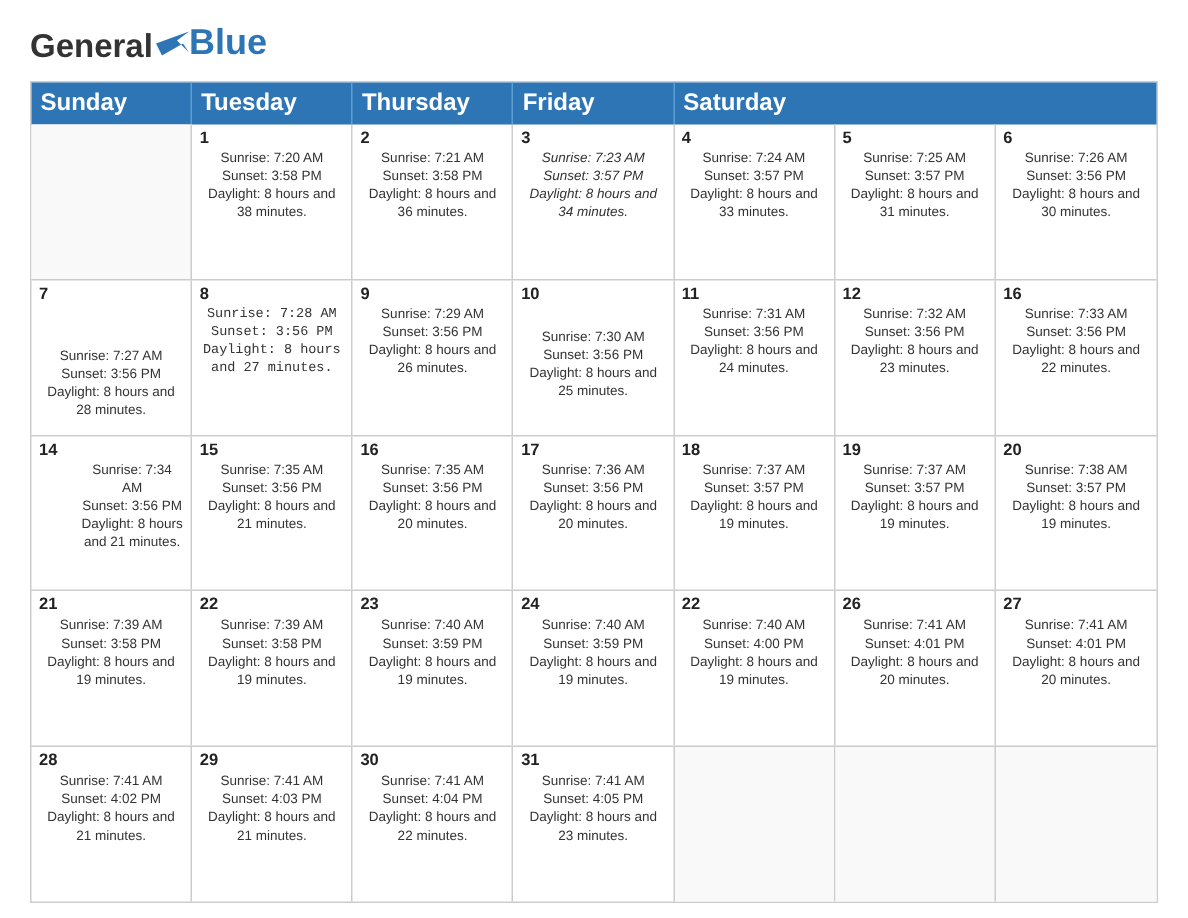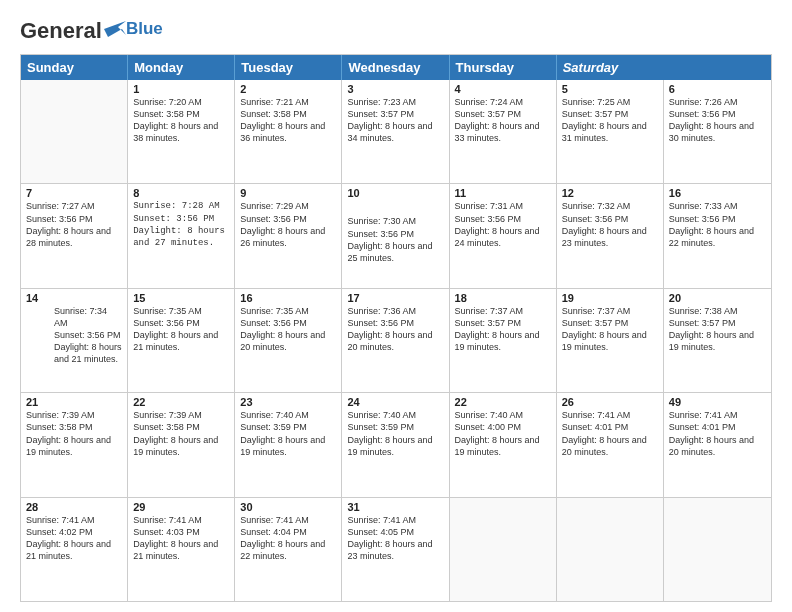--- a/index.html
+++ b/index.html
@@ -52,26 +52,26 @@
       border: 1px solid #ccc;
     }
     .cal-header {
       display: grid;
       grid-template-columns: repeat(7, 1fr);
       background: #2e75b6;
     }
     .cal-header-cell {
       color: #fff;
       font-weight: bold;
-      font-size: 13px;
+      font-size: 16px;
       padding: 5px 6px;
       text-align: left;
       border-right: 1px solid #5a9fd4;
     }
-    .cal-header-cell:last-child { border-right: none; font-style: italic; }
+    .cal-header-cell:last-child { border-right: none; }
     .cal-body {
       flex: 1;
       display: flex;
       flex-direction: column;
     }
     .cal-row {
       display: grid;
       grid-template-columns: repeat(7, 1fr);
       flex: 1;
       border-top: 1px solid #ccc;
@@ -92,69 +92,69 @@
     .day-num {
       font-size: 11px;
       font-weight: bold;
       color: #222;
       margin-bottom: 1px;
     }
     .cell-text {
       font-size: 9px;
       color: #333;
       line-height: 1.35;
+      text-align: center;
     }
   </style>
 </head>
 <body>
 
 <div class="page">
   <div class="header">
     <div class="logo">
       <div class="logo-row">
         <span style="font-size:22px;font-weight:bold;color:#333;">General</span>
         <svg width="22" height="22" viewBox="0 0 22 22" style="margin-left:2px;margin-top:-2px;">
           <polygon points="4,18 18,10 22,16 14,8 22,2 0,10" fill="#2e75b6"></polygon>
         </svg>
       </div>
-      <span style="font-size:17px;font-weight:bold;color:#2e75b6;margin-top:-4px;">Blue</span>
+      <span style="font-size:24px;font-weight:bold;color:#2e75b6;margin-top:-4px;">Blue</span>
     </div>
     <div class="title-block">
       <div class="month-title"></div>
       <div class="location"></div>
     </div>
   </div>
 
   <div class="calendar">
     <div class="cal-header">
     <div class="cal-header-cell">Sunday</div>
-        <div class="cal-header-cell">Monday</div>
         <div class="cal-header-cell">Tuesday</div>
-        <div class="cal-header-cell">Wednesday</div>
         <div class="cal-header-cell">Thursday</div>
+        <div class="cal-header-cell">Friday</div>
         <div class="cal-header-cell">Saturday</div>
       </div>
     <div class="cal-body">
     <div class="cal-row">
           <div class="cal-cell empty"></div>
           <div class="cal-cell">
             <div class="day-num">1</div>
             <div class="cell-text" style="white-space: pre-line;">Sunrise: 7:20 AM
 Sunset: 3:58 PM
 Daylight: 8 hours and 38 minutes.</div>
           </div>
           <div class="cal-cell">
             <div class="day-num">2</div>
             <div class="cell-text" style="white-space: pre-line;">Sunrise: 7:21 AM
 Sunset: 3:58 PM
 Daylight: 8 hours and 36 minutes.</div>
           </div>
           <div class="cal-cell">
             <div class="day-num">3</div>
-            <div class="cell-text" style="white-space: pre-line;">Sunrise: 7:23 AM
+            <div class="cell-text" style="white-space: pre-line; font-style: italic;">Sunrise: 7:23 AM
 Sunset: 3:57 PM
 Daylight: 8 hours and 34 minutes.</div>
           </div>
           <div class="cal-cell">
             <div class="day-num">4</div>
             <div class="cell-text" style="white-space: pre-line;">Sunrise: 7:24 AM
 Sunset: 3:57 PM
 Daylight: 8 hours and 33 minutes.</div>
           </div>
           <div class="cal-cell">
@@ -166,21 +166,21 @@
           <div class="cal-cell">
             <div class="day-num">6</div>
             <div class="cell-text" style="white-space: pre-line;">Sunrise: 7:26 AM
 Sunset: 3:56 PM
 Daylight: 8 hours and 30 minutes.</div>
           </div>
         </div>
         <div class="cal-row">
           <div class="cal-cell">
             <div class="day-num">7</div>
-            <div class="cell-text" style="white-space: pre-line;">Sunrise: 7:27 AM
+            <div class="cell-text" style="white-space: pre-line; margin-top: 28px;">Sunrise: 7:27 AM
 Sunset: 3:56 PM
 Daylight: 8 hours and 28 minutes.</div>
           </div>
           <div class="cal-cell">
             <div class="day-num">8</div>
             <div class="cell-text" style="white-space: pre-line; font-family: Liberation Mono, monospace;">Sunrise: 7:28 AM
 Sunset: 3:56 PM
 Daylight: 8 hours and 27 minutes.</div>
           </div>
           <div class="cal-cell">
@@ -289,21 +289,21 @@
 Sunset: 4:00 PM
 Daylight: 8 hours and 19 minutes.</div>
           </div>
           <div class="cal-cell">
             <div class="day-num">26</div>
             <div class="cell-text" style="white-space: pre-line;">Sunrise: 7:41 AM
 Sunset: 4:01 PM
 Daylight: 8 hours and 20 minutes.</div>
           </div>
           <div class="cal-cell">
-            <div class="day-num">49</div>
+            <div class="day-num">27</div>
             <div class="cell-text" style="white-space: pre-line;">Sunrise: 7:41 AM
 Sunset: 4:01 PM
 Daylight: 8 hours and 20 minutes.</div>
           </div>
         </div>
         <div class="cal-row">
           <div class="cal-cell">
             <div class="day-num">28</div>
             <div class="cell-text" style="white-space: pre-line;">Sunrise: 7:41 AM
 Sunset: 4:02 PM

